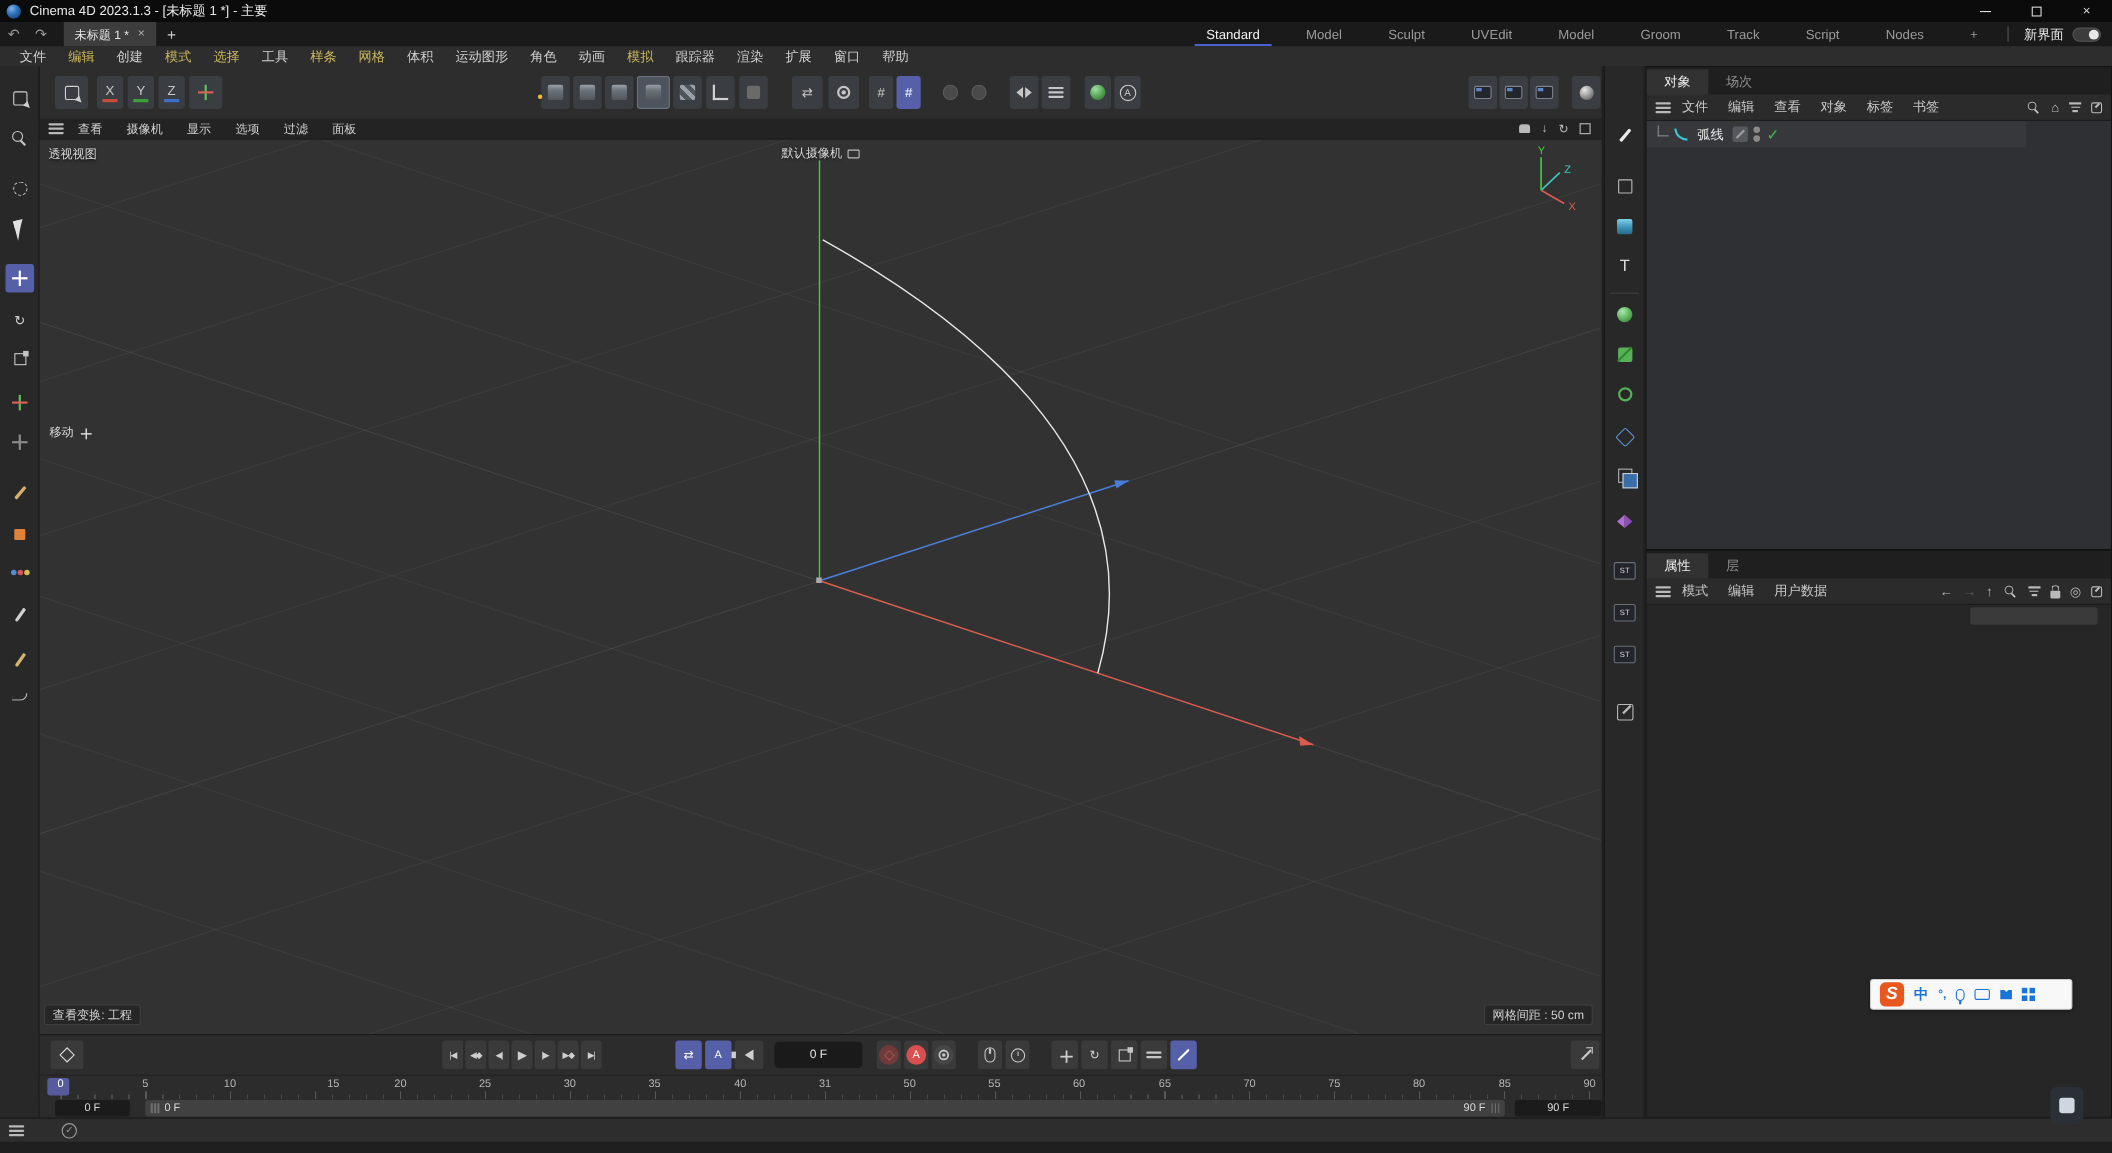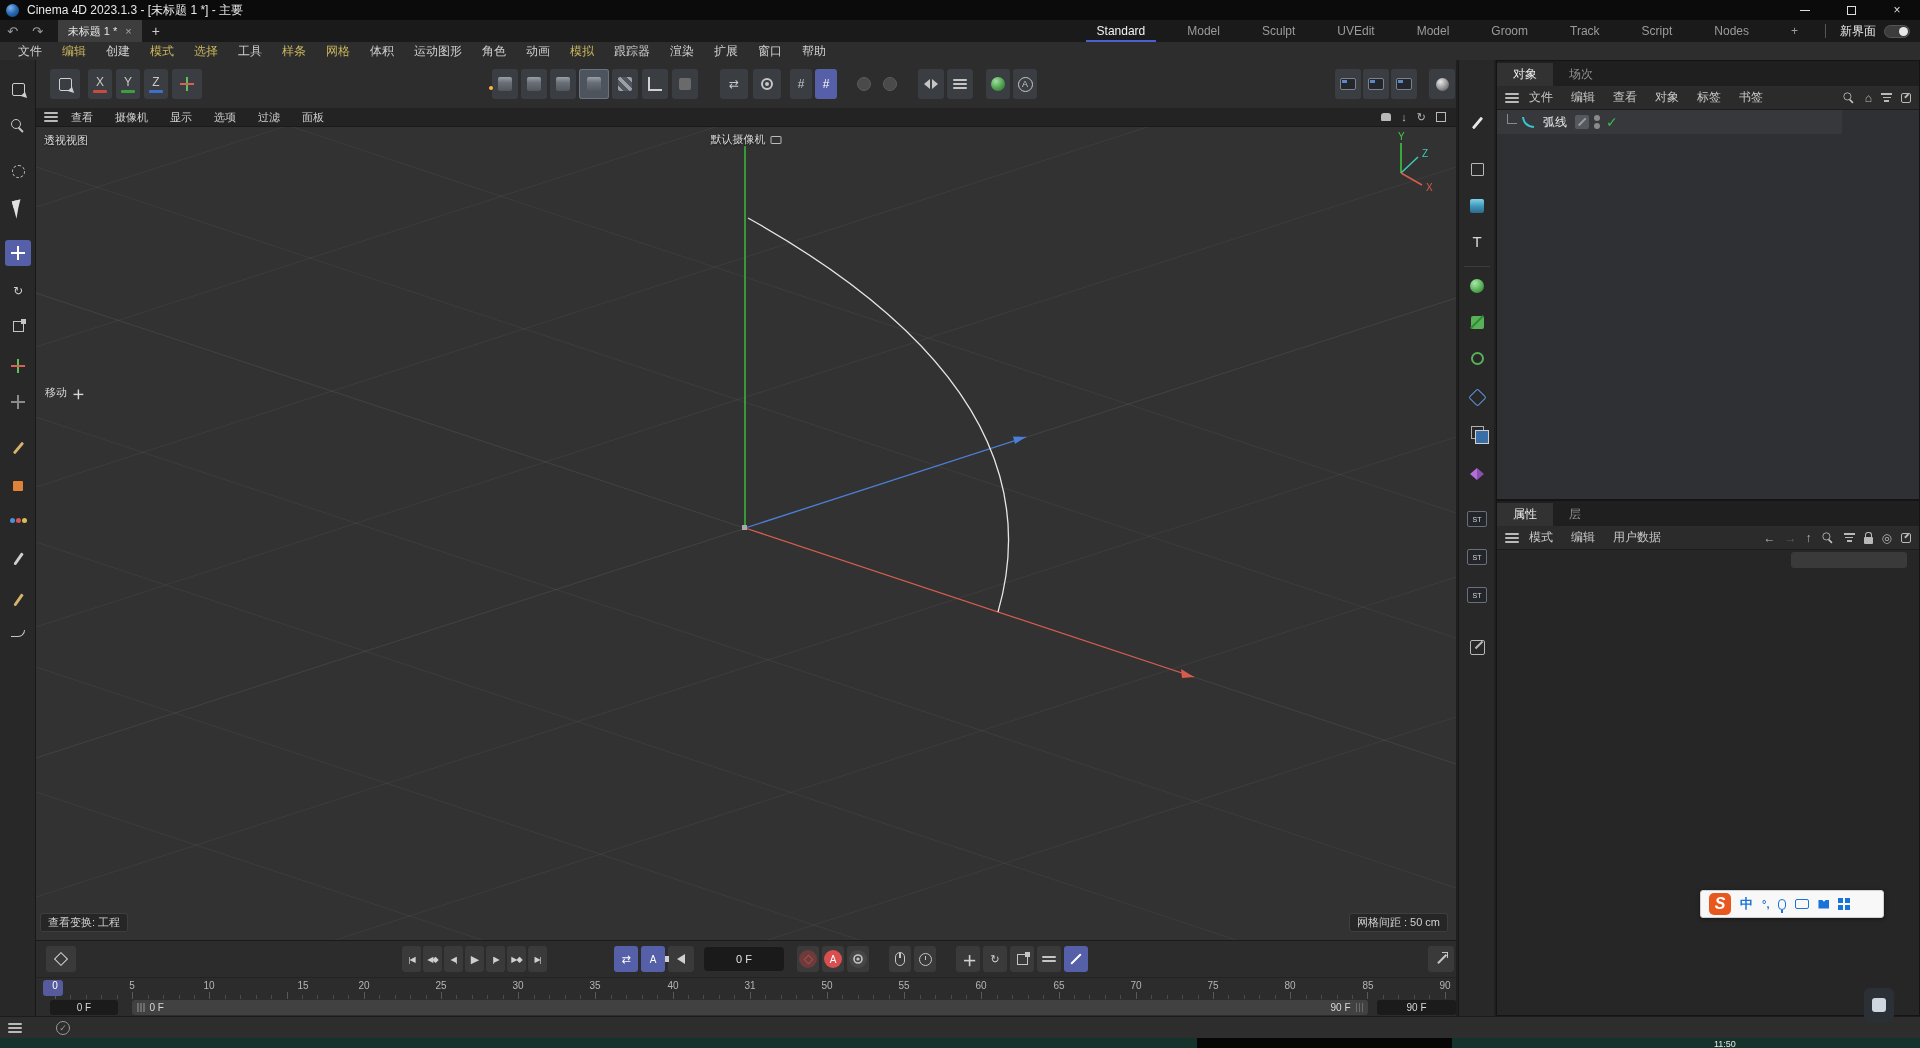--- a/index.html
+++ b/index.html
@@ -753,24 +753,20 @@
 
   <div class="abs statusbar">
     <span class="hamb" style="margin-left:8px;">
         <i></i>
         <i></i>
         <i></i>
       </span>
     <span class="chkcirc">✓</span>
   </div>
 
-  <div class="abs taskstrip">
-    <span class="taskblack"></span>
-    <span class="clock">11:50</span>
-  </div>
 
   <div class="abs imebar">
     <span class="slogo">S</span>
     <span class="imeb">中</span>
     <span class="imeb" style="font-size:11px;">°,</span>
     <span class="micic"></span>
     <span class="kbic"></span>
     <span class="shirtic"></span>
     <span class="grid4">
         <i></i>

